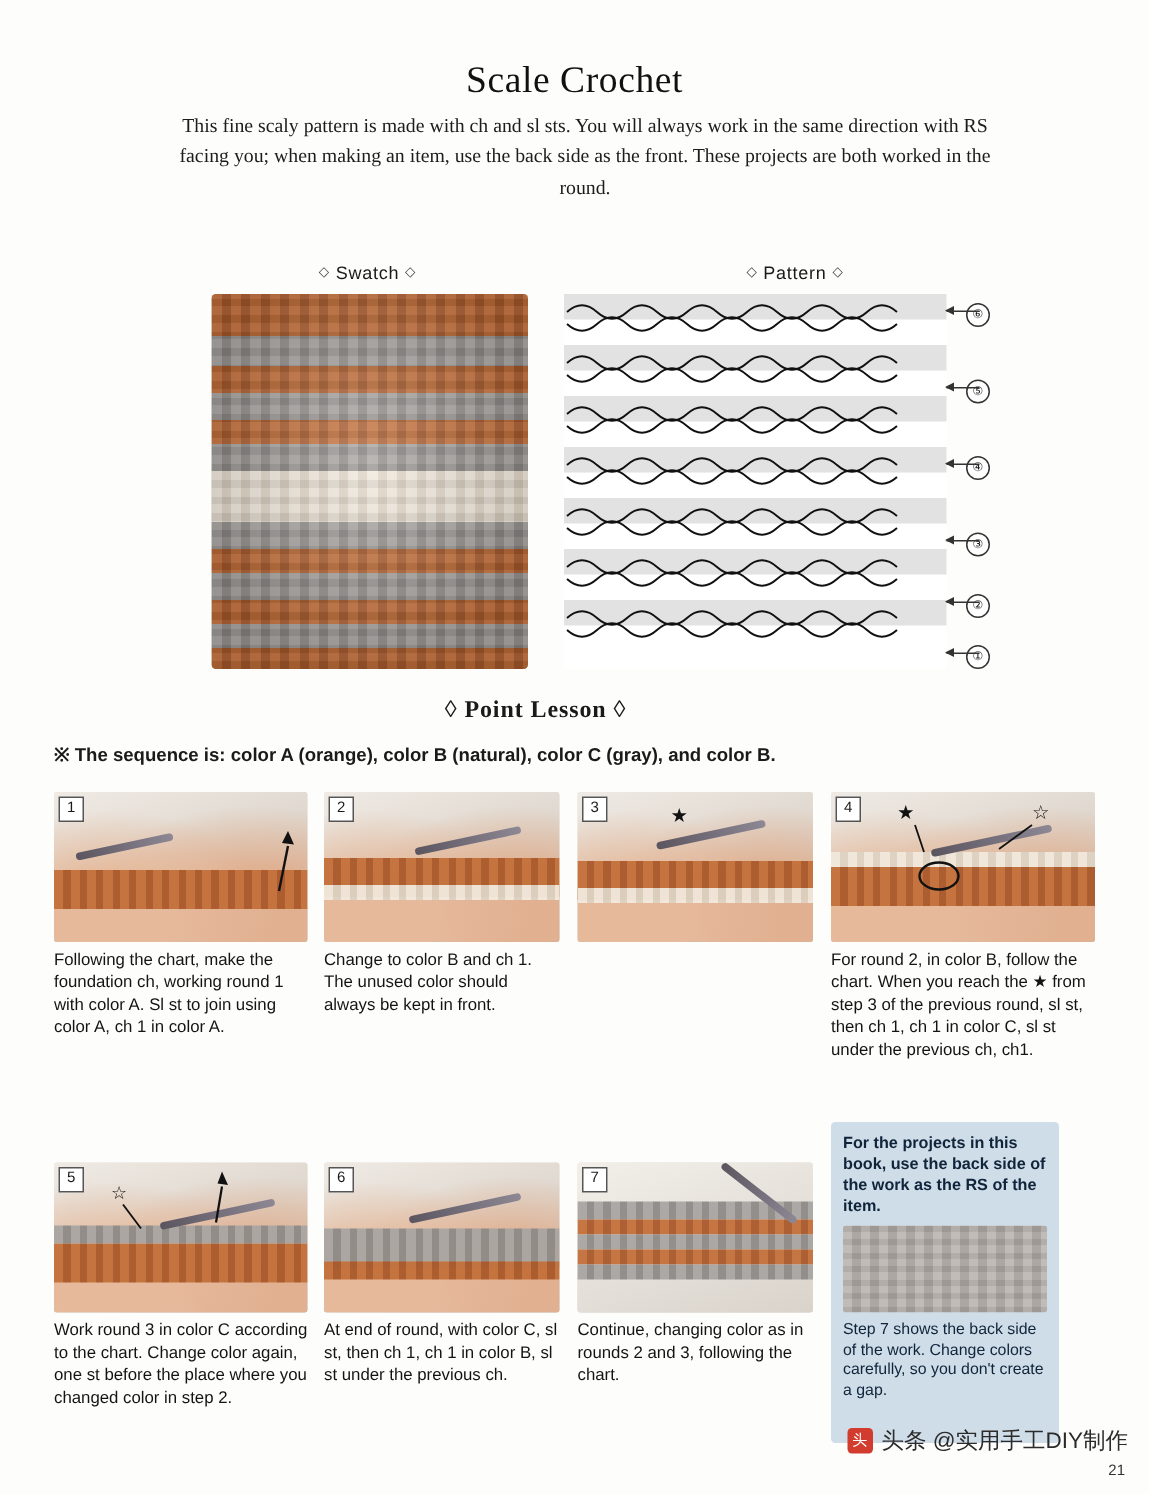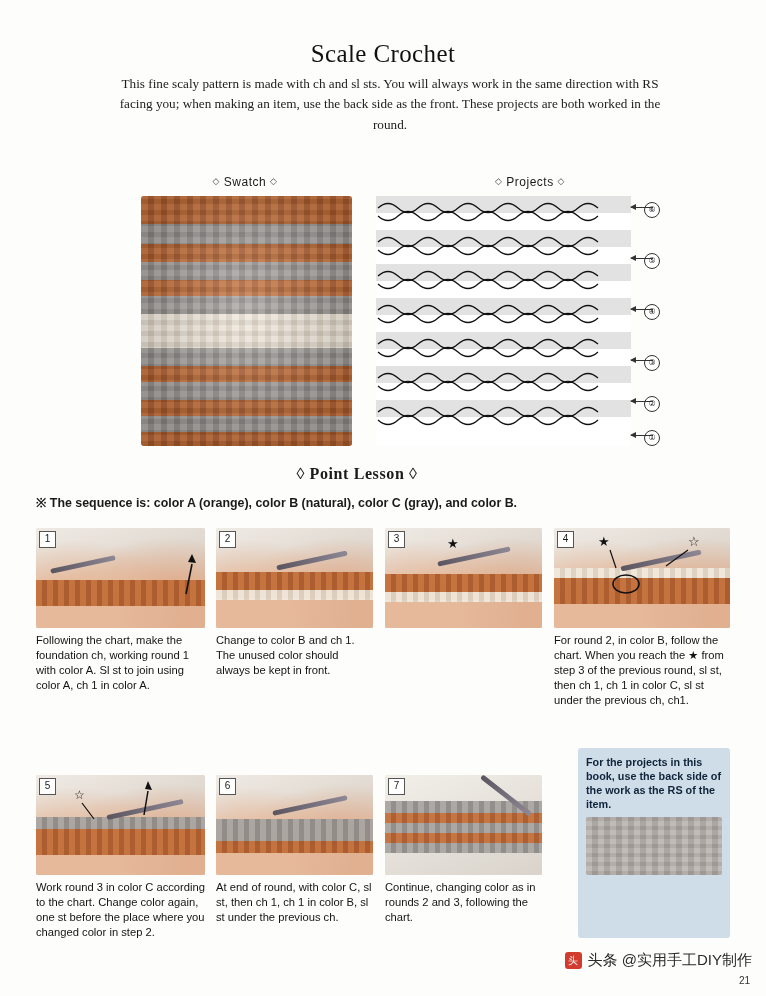--- a/index.html
+++ b/index.html
@@ -228,23 +228,23 @@
     font-size: 11.2px;
     line-height: 1.34;
     font-family: "Liberation Sans", sans-serif;
     color: #141414;
   }
 
   
   .note-box {
     position: absolute;
     top: 748px;
-    left: 578px;
+    left: 554px;
     width: 152px;
-    height: 190px;
+    height: 214px;
     background: #cfdde9;
     border-radius: 3px;
     padding: 7px 8px;
     box-sizing: border-box;
     font-family: "Liberation Sans", sans-serif;
     font-size: 10.8px;
     line-height: 1.3;
     font-weight: bold;
     color: #10243a;
   }
@@ -304,21 +304,21 @@
   <div class="intro">This fine scaly pattern is made with ch and sl sts. You will always work in the same direction with RS facing you; when making an item, use the back side as the front. These projects are both worked in the round.</div>
 
   <div class="caption-swatch">
     <span class="diamond">◇</span>
     <span>Swatch</span>
     <span class="diamond">◇</span>
   </div>
 
   <div class="caption-pattern">
     <span class="diamond">◇</span>
-    <span>Projects</span>
+    <span>Pattern</span>
     <span class="diamond">◇</span>
   </div>
 
   <div class="swatch-photo">
     <div class="band sb-o" style="top:0;height:28px;"></div>
     <div class="band sb-g" style="top:28px;height:20px;"></div>
     <div class="band sb-o" style="top:48px;height:18px;"></div>
     <div class="band sb-g" style="top:66px;height:18px;"></div>
     <div class="band sb-o" style="top:84px;height:16px;"></div>
     <div class="band sb-g" style="top:100px;height:18px;"></div>
@@ -509,20 +509,21 @@
       <div class="photo-yarn gray" style="top:68px;height:10px;"></div>
       <div class="photo-hook" style="top:18px;left:90px;width:62px;transform:rotate(38deg);"></div>
       <div class="step-num">7</div>
     </div>
     <div class="step-text">Continue, changing color as in rounds 2 and 3, following the chart.</div>
   </div>
 
   <div class="note-box">
     <div>For the projects in this book, use the back side of the work as the RS of the item.</div>
     <div class="note-photo"></div>
+    <div class="note-sub">Step 7 shows the back side of the work. Change colors carefully, so you don't create a gap.</div>
   </div>
 
   <div class="watermark">
     <span class="wm-logo">头</span>
     <span>头条 @实用手工DIY制作</span>
   </div>
   <div class="page-num">21</div>
 
 </div>
 

